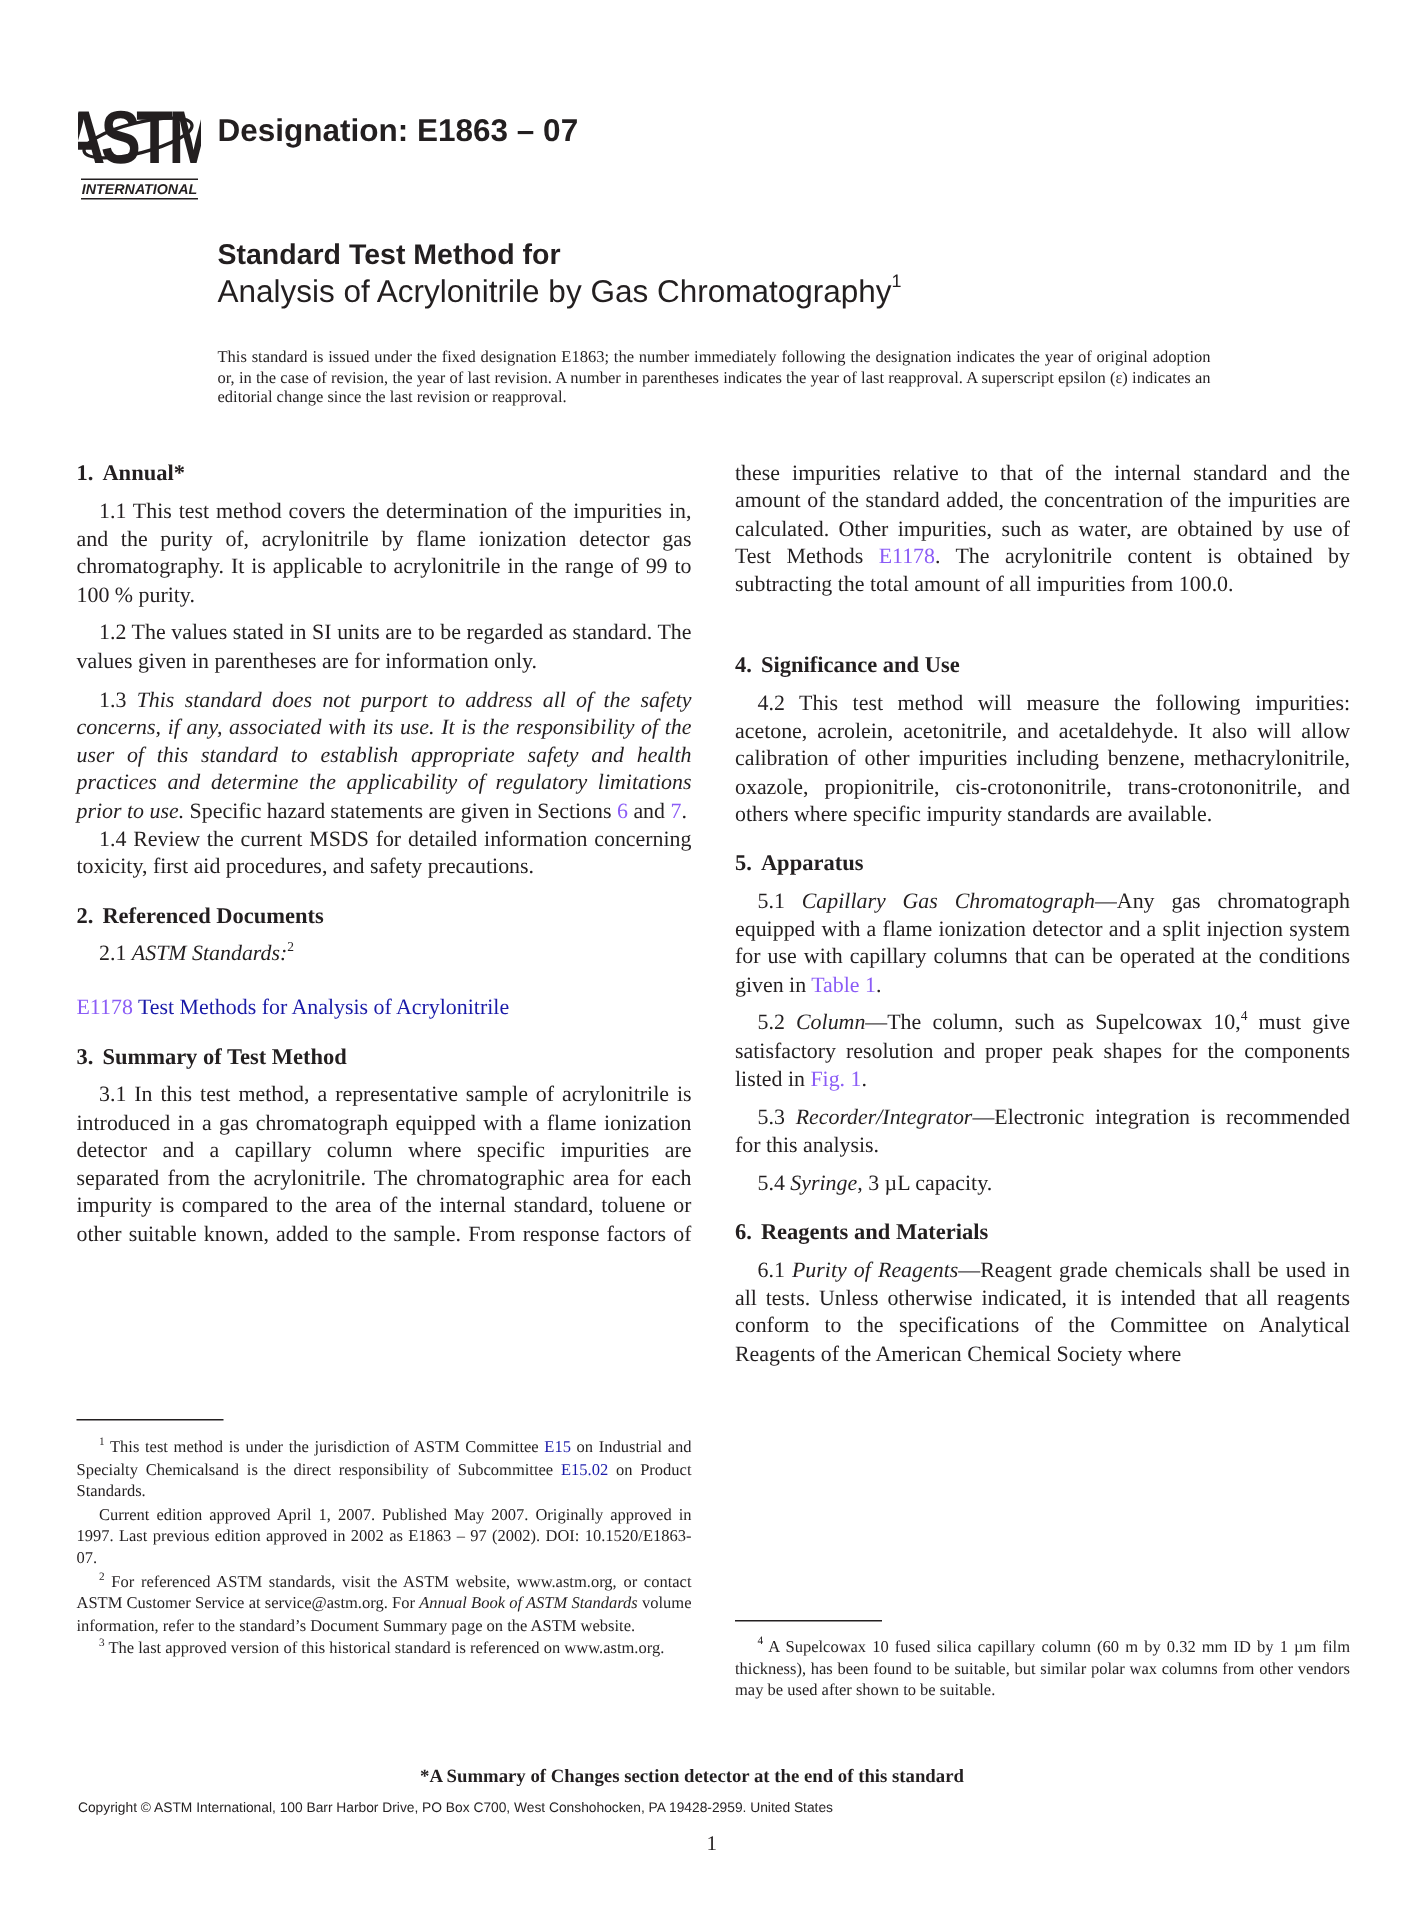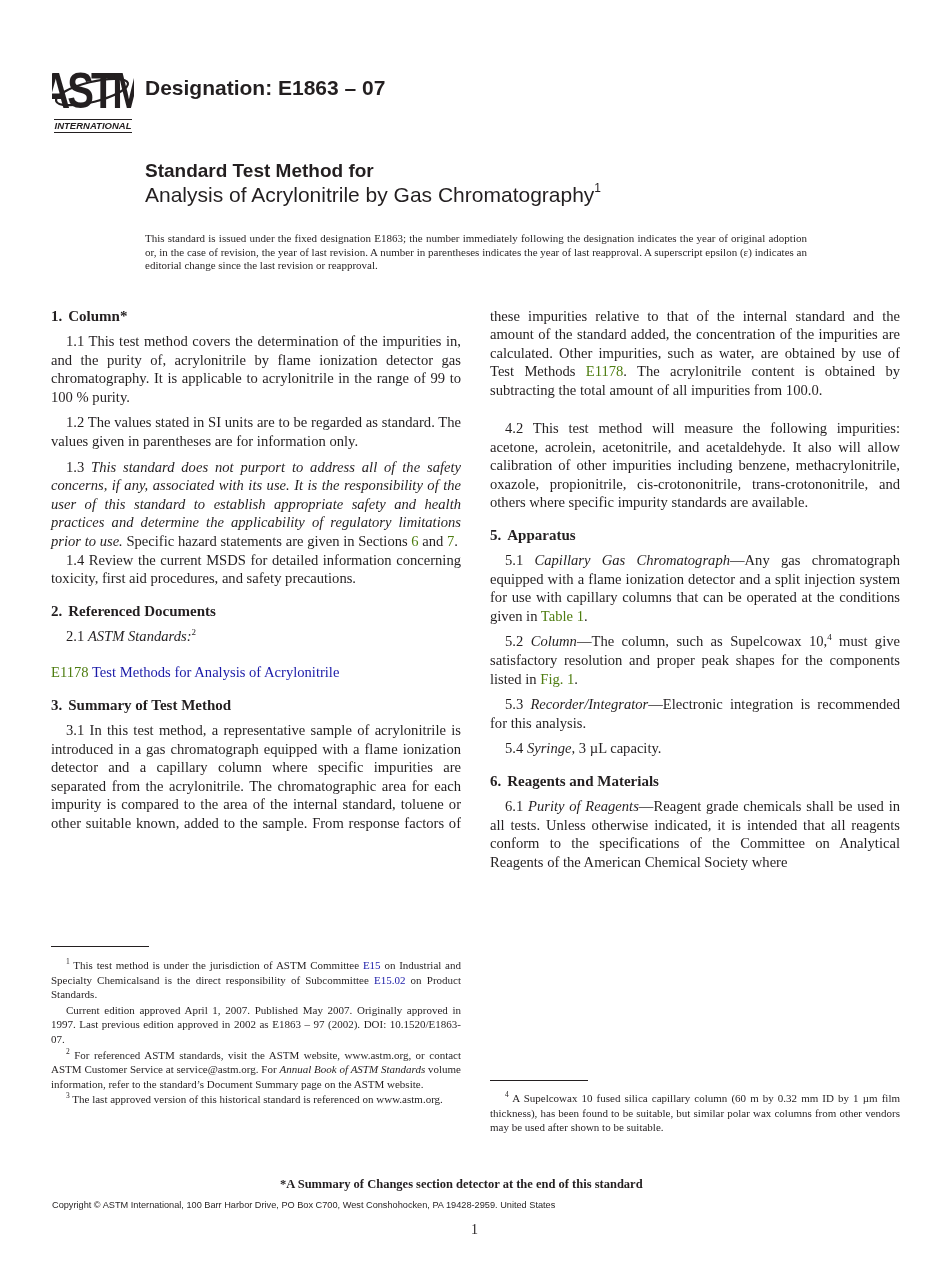--- a/index.html
+++ b/index.html
@@ -11,21 +11,21 @@
   .title2 { left: 145px; top: 182px; font-family: "Liberation Sans", sans-serif; font-weight: normal; font-size: 21px; line-height: 26px; }
   .title2 sup { font-size: 12px; vertical-align: 10px; }
   .preamble { left: 145px; top: 232px; width: 662px; font-size: 11px; line-height: 13.5px; text-align: justify; }
   .col { position: absolute; width: 410px; font-size: 14.6px; line-height: 18.6px; text-align: justify; }
   .col-left { left: 51px; top: 307px; }
   .col-right { left: 490px; top: 307px; }
   h2 { font-size: 15px; font-weight: bold; margin: 0 0 7px 0; line-height: 18px; }
   h2 .num { margin-right: 6px; }
   p { margin: 0 0 7px 0; text-indent: 15px; }
   p.noind { text-indent: 0; }
-  .ref { color: #4d7c0f; }
+  .ref { color: #8b5cf6; }
   .lnk { color: #1a1aa8; }
   .refitem { padding-left: 31px; text-indent: -31px; margin: 0; }
   sup { font-size: 9px; line-height: 0; vertical-align: 6px; }
   .fnrule { position: absolute; height: 1px; background: #231f20; width: 98px; }
   .footnotes { position: absolute; width: 410px; font-size: 11px; line-height: 14.6px; text-align: justify; }
   .footnotes p { margin: 0 0 1px 0; text-indent: 15px; }
   .footnotes sup { font-size: 7.5px; vertical-align: 5px; }
   .summary-note { left: 280px; top: 1177px; font-weight: bold; font-size: 12.5px; }
   .copyright { left: 52px; top: 1200px; font-family: "Liberation Sans", sans-serif; font-size: 9.2px; }
   .pagenum { left: 471px; top: 1222px; font-size: 14px; }
@@ -43,21 +43,21 @@
     <text x="41" y="73" text-anchor="middle" font-family="Liberation Sans, sans-serif" font-weight="bold" font-style="italic" font-size="9.5" fill="#231f20">INTERNATIONAL</text>
     <rect x="2" y="76" width="78" height="1" fill="#231f20"></rect>
   </svg>
 </div>
 <div class="abs designation">Designation: E1863 – 07</div>
 <div class="abs title1">Standard Test Method for</div>
 <div class="abs title2"><span>Analysis of Acrylonitrile by Gas Chromatography</span><sup>1</sup></div>
 <div class="abs preamble">This standard is issued under the fixed designation E1863; the number immediately following the designation indicates the year of original adoption or, in the case of revision, the year of last revision. A number in parentheses indicates the year of last reapproval. A superscript epsilon (ε) indicates an editorial change since the last revision or reapproval.</div>
 
 <div class="col col-left">
-  <h2><span class="num">1.</span><span>Column*</span></h2>
+  <h2><span class="num">1.</span><span>Annual*</span></h2>
   <p>1.1 This test method covers the determination of the impurities in, and the purity of, acrylonitrile by flame ionization detector gas chromatography. It is applicable to acrylonitrile in the range of 99 to 100 % purity.</p>
   <p>1.2 The values stated in SI units are to be regarded as standard. The values given in parentheses are for information only.</p>
   <p style="margin-bottom:0"><span>1.3 </span><i>This standard does not purport to address all of the safety concerns, if any, associated with its use. It is the responsibility of the user of this standard to establish appropriate safety and health practices and determine the applicability of regulatory limitations prior to use.</i><span> Specific hazard statements are given in Sections </span><span class="ref">6</span><span> and </span><span class="ref">7</span><span>.</span></p>
   <p>1.4 Review the current MSDS for detailed information concerning toxicity, first aid procedures, and safety precautions.</p>
 
   <h2 class="sec-gap"><span class="num">2.</span><span>Referenced Documents</span></h2>
   <p style="margin-bottom:18px"><span>2.1 </span><i>ASTM Standards:</i><sup>2</sup></p>
   <div class="refitem"><span class="ref">E1178</span> <span class="lnk">Test Methods for Analysis of Acrylonitrile</span></div>
 
   <h2 class="sec-gap"><span class="num">3.</span><span>Summary of Test Method</span></h2>
@@ -70,20 +70,21 @@
   <p>Current edition approved April 1, 2007. Published May 2007. Originally approved in 1997. Last previous edition approved in 2002 as E1863 – 97 (2002). DOI: 10.1520/E1863-07.</p>
   <p><sup>2</sup> <span>For referenced ASTM standards, visit the ASTM website, www.astm.org, or contact ASTM Customer Service at service@astm.org. For </span><i>Annual Book of ASTM Standards</i><span> volume information, refer to the standard’s Document Summary page on the ASTM website.</span></p>
   <p><sup>3</sup> <span>The last approved version of this historical standard is referenced on www.astm.org.</span></p>
 </div>
 
 <div class="col col-right" style="top:307px">
   <div style="height:112px; overflow:hidden; position:relative;">
     <p class="noind" style="position:absolute; top:-112px; left:0; width:410px; text-indent:15px;"><span>3.1 In this test method, a representative sample of acrylonitrile is introduced in a gas chromatograph equipped with a flame ionization detector and a capillary column where specific impurities are separated from the acrylonitrile. The chromatographic area for each impurity is compared to the area of the internal standard, toluene or other suitable known, added to the sample. From response factors of these impurities relative to that of the internal standard and the amount of the standard added, the concentration of the impurities are calculated. Other impurities, such as water, are obtained by use of Test Methods </span><span class="ref">E1178</span><span>. The acrylonitrile content is obtained by subtracting the total amount of all impurities from 100.0.</span></p>
   </div>
 
+  <h2 class="sec-gap" style="margin-top:16px"><span class="num">4.</span><span>Significance and Use</span></h2>
   <p>4.2 This test method will measure the following impurities: acetone, acrolein, acetonitrile, and acetaldehyde. It also will allow calibration of other impurities including benzene, methacrylonitrile, oxazole, propionitrile, cis-crotononitrile, trans-crotononitrile, and others where specific impurity standards are available.</p>
 
   <h2 class="sec-gap"><span class="num">5.</span><span>Apparatus</span></h2>
   <p><span>5.1 </span><i>Capillary Gas Chromatograph</i><span>—Any gas chromatograph equipped with a flame ionization detector and a split injection system for use with capillary columns that can be operated at the conditions given in </span><span class="ref">Table 1</span><span>.</span></p>
   <p><span>5.2 </span><i>Column</i><span>—The column, such as Supelcowax 10,</span><sup>4</sup><span> must give satisfactory resolution and proper peak shapes for the components listed in </span><span class="ref">Fig. 1</span><span>.</span></p>
   <p><span>5.3 </span><i>Recorder/Integrator</i><span>—Electronic integration is recommended for this analysis.</span></p>
   <p><span>5.4 </span><i>Syringe,</i><span> 3 µL capacity.</span></p>
 
   <h2 class="sec-gap"><span class="num">6.</span><span>Reagents and Materials</span></h2>
   <p><span>6.1 </span><i>Purity of Reagents</i><span>—Reagent grade chemicals shall be used in all tests. Unless otherwise indicated, it is intended that all reagents conform to the specifications of the Committee on Analytical Reagents of the American Chemical Society where</span></p>

